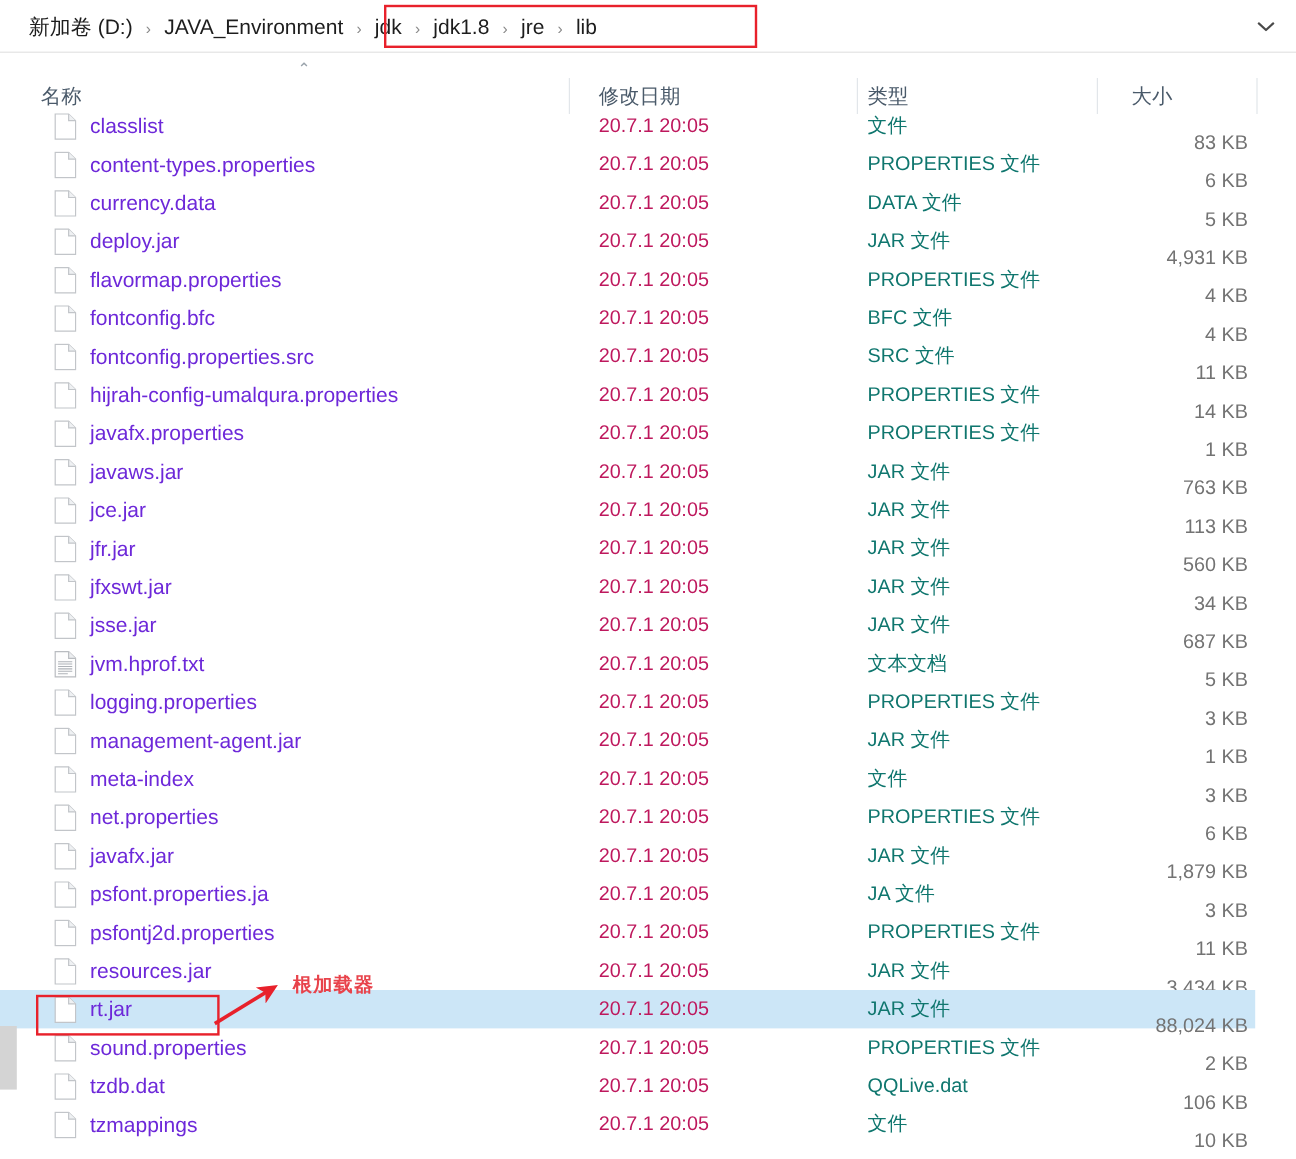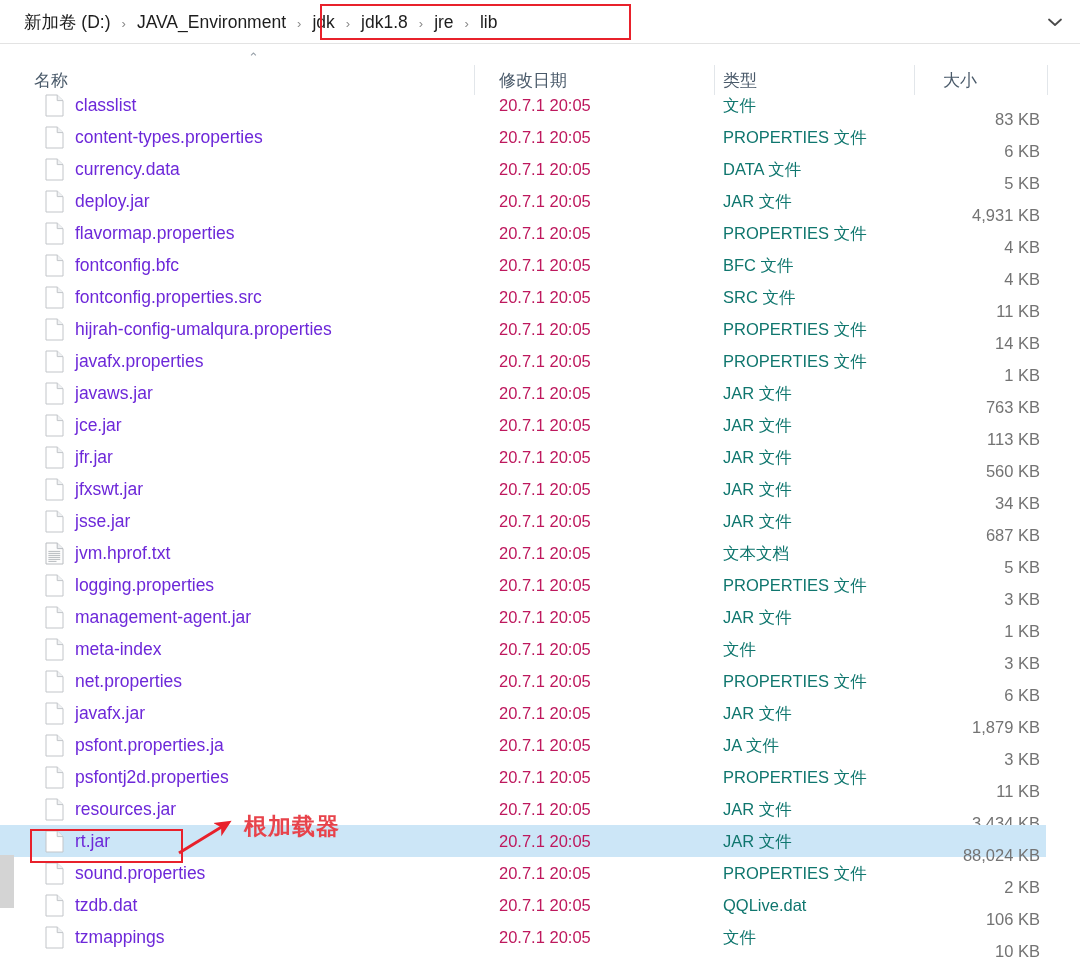--- a/index.html
+++ b/index.html
@@ -178,21 +178,21 @@
   }
   #annotation-arrow {
     position: absolute;
     left: 170px; top: 812px;
     width: 80px; height: 50px;
     pointer-events: none;
   }
   #annotation-text {
     position: absolute;
     left: 244px; top: 811px;
-    font-size: 23px;
+    font-size: 16px;
     font-weight: 700;
     color: #e8434b;
     letter-spacing: 1px;
     white-space: nowrap;
     font-family: "DejaVu Sans", "Liberation Sans", sans-serif;
   }
 
   
   #left-scrollbar-thumb {
     position: absolute;

